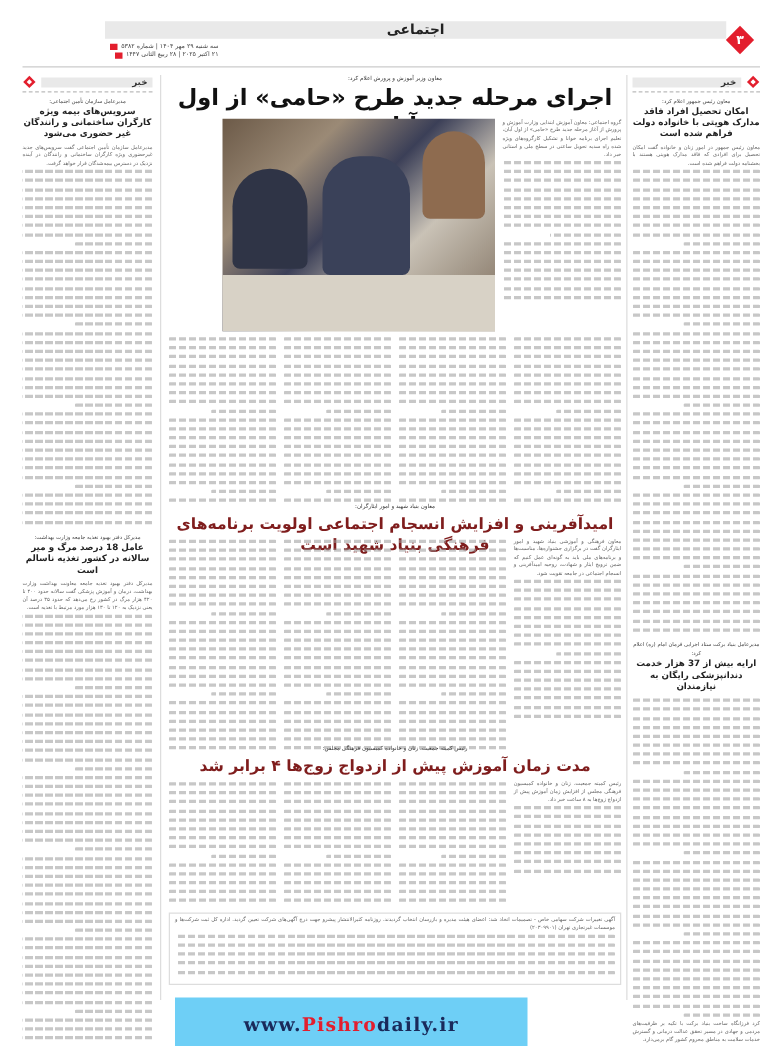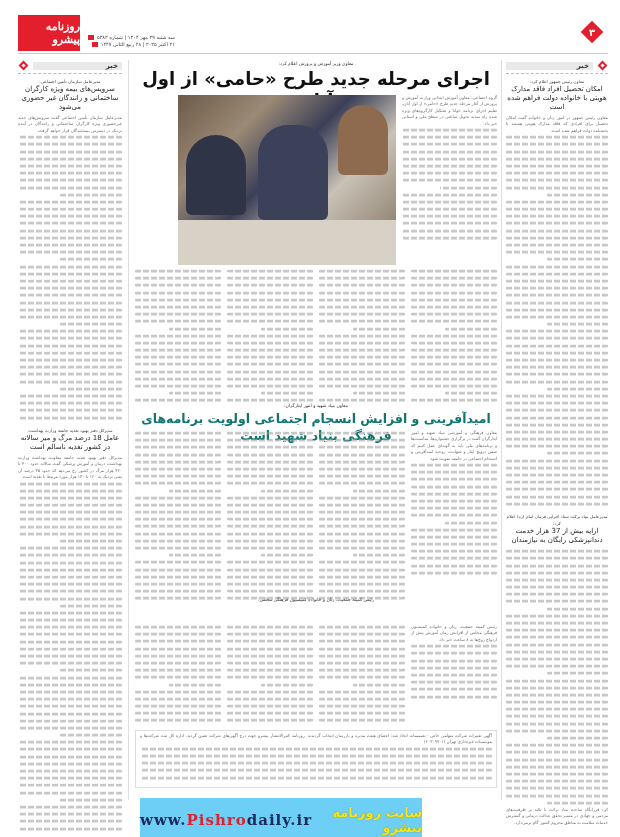--- a/index.html
+++ b/index.html
@@ -20,50 +20,48 @@
   .col-right { left: 506px; top: 60px; width: 102px; height: 735px; }
   .vrule { position: absolute; top: 60px; width: 1px; height: 740px; background: #ddd; }
 
   .khabar { display: flex; align-items: center; gap: 4px; height: 14px; margin-bottom: 4px; border-bottom: 1px dashed #bbb; padding-bottom: 2px; }
   .khabar .bar { flex: 1; height: 8px; background: #e9e9e9; font-size: 7px; line-height: 8px; font-weight: bold; padding-right: 4px; color: #333; }
   .khabar .dmd { width: 11px; height: 11px; position: relative; }
   .khabar .dmd::before { content: ""; position: absolute; inset: 2px; background: #e31e2d; transform: rotate(45deg); }
   .khabar .dmd::after { content: ""; position: absolute; inset: 4px; background: #fff; transform: rotate(45deg); width: 3px; height: 3px; left: 4px; top: 4px; }
 
   .kicker { font-size: 4.3px; color: #444; text-align: center; line-height: 7px; }
-  .side-title { font-size: 7px; font-weight: normal; color: #222; text-align: center; line-height: 9px; margin-bottom: 3px; }
+  .side-title { font-size: 7px; font-weight: bold; color: #222; text-align: center; line-height: 9px; margin-bottom: 3px; }
   .body-text { font-size: 4.2px; line-height: 6.4px; color: #666; text-align: justify; }
   .filler { height: 6.4px; background: repeating-linear-gradient(to left, #9a9a9a 0 6px, transparent 6px 8px); opacity: .55; margin: 0 0 0.8px 0; border-radius: 1px; transform: scaleY(.45); }
 
   .main-title { font-size: 18px; font-weight: bold; text-align: center; color: #111; line-height: 22px; }
   .main-kicker { font-size: 4.5px; text-align: center; color: #333; line-height: 8px; }
-  .title2 { font-size: 12.5px; font-weight: bold; text-align: center; color: #0f766e; line-height: 17px; }
+  .title2 { font-size: 12.5px; font-weight: bold; text-align: center; color: #7f1d1d; line-height: 17px; }
   .photo { position: absolute; left: 178px; top: 95px; width: 218px; height: 170px; background: linear-gradient(135deg,#6c5a48 0%,#9b8a76 25%,#3b3f57 45%,#c9c2b6 65%,#7b6b5a 100%); }
   .photo .p1 { position: absolute; left: 8px; top: 40px; width: 60px; height: 80px; background: #2f3446; border-radius: 30px 30px 6px 6px; }
   .photo .p2 { position: absolute; left: 80px; top: 30px; width: 70px; height: 95px; background: #3a4159; border-radius: 30px 30px 6px 6px; }
   .photo .p3 { position: absolute; left: 160px; top: 10px; width: 50px; height: 70px; background: #8e6b4f; border-radius: 25px 25px 6px 6px; }
   .photo .desk { position: absolute; left: 0; bottom: 0; width: 100%; height: 45px; background: #d8d2c6; }
 
   .legal { position: absolute; left: 135px; top: 730px; width: 362px; height: 58px; border: 1px solid #ddd; padding: 2px 4px; }
   .banner { position: absolute; left: 140px; top: 798px; width: 282px; height: 44px; background: #6ecff6; display: flex; align-items: center; justify-content: center; gap: 6px; direction: ltr; }
   .banner .url { font-family: "DejaVu Serif", serif; font-size: 15px; font-weight: bold; color: #1a2a5a; letter-spacing: 1px; }
   .banner .url .red { color: #e31e2d; }
   .banner .fa { font-size: 13px; font-weight: bold; color: #f5e81a; text-shadow: 0 0 1px #7a6a00; direction: rtl; }
 
   .sec { position: absolute; left: 135px; width: 362px; }
   .cols4 { display: flex; gap: 6px; direction: rtl; }
   .cols4 > div { flex: 1; }
 </style>
 </head>
 <body>
 
 <div class="masthead">
-  <div class="logo">
-      <span>روزنامه پیشرو</span>
-    </div>
+  <div class="section-bar">اجتماعی</div>
   <div class="dates">
     <div>
         <span class="sq"></span>
         <span>سه شنبه ۲۹ مهر ۱۴۰۴ | شماره ۵۳۸۲</span>
       </div>
     <div>
         <span class="sq"></span>
         <span>۲۱ اکتبر ۲۰۲۵ | ۲۸ ربیع الثانی ۱۴۴۷</span>
       </div>
   </div>
@@ -522,20 +520,21 @@
         <div class="filler"></div>
         <div class="filler"></div>
         <div class="filler"></div>
         <div class="filler"></div>
       </div>
   </div>
 </div>
 
 <div class="sec" style="top:596px">
   <div class="main-kicker">رئیس کمیته جمعیت، زنان و خانواده کمیسیون فرهنگی مجلس:</div>
+  <div class="title2">مدت زمان آموزش پیش از ازدواج زوج‌ها ۴ برابر شد</div>
 </div>
 <div class="sec" style="top:624px">
   <div class="cols4">
     <div>
         <div class="body-text">رئیس کمیته جمعیت، زنان و خانواده کمیسیون فرهنگی مجلس از افزایش زمان آموزش پیش از ازدواج زوج‌ها به ۸ ساعت خبر داد.</div>
         <div id="a3c1">
           <div class="filler"></div>
           <div class="filler"></div>
           <div class="filler"></div>
           <div class="filler"></div>
@@ -602,14 +601,13 @@
       <div class="filler"></div>
       <div class="filler"></div>
       <div class="filler"></div>
       <div class="filler"></div>
       <div class="filler"></div>
     </div>
 </div>
 
 <div class="banner">
   <span class="url"><span>www.</span><span class="red">Pishro</span><span>daily.ir</span></span>
-  <span class="fa">سایت روزنامه پیشرو</span>
 </div>
 
 </body></html>

